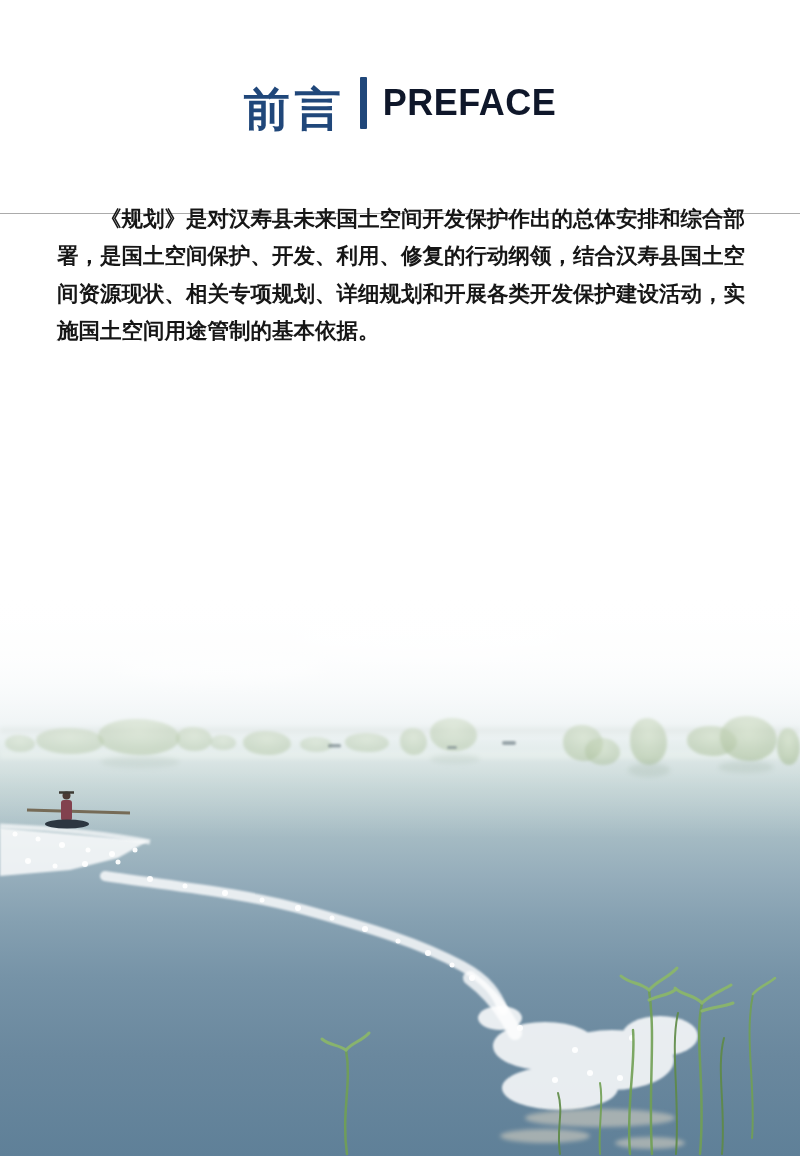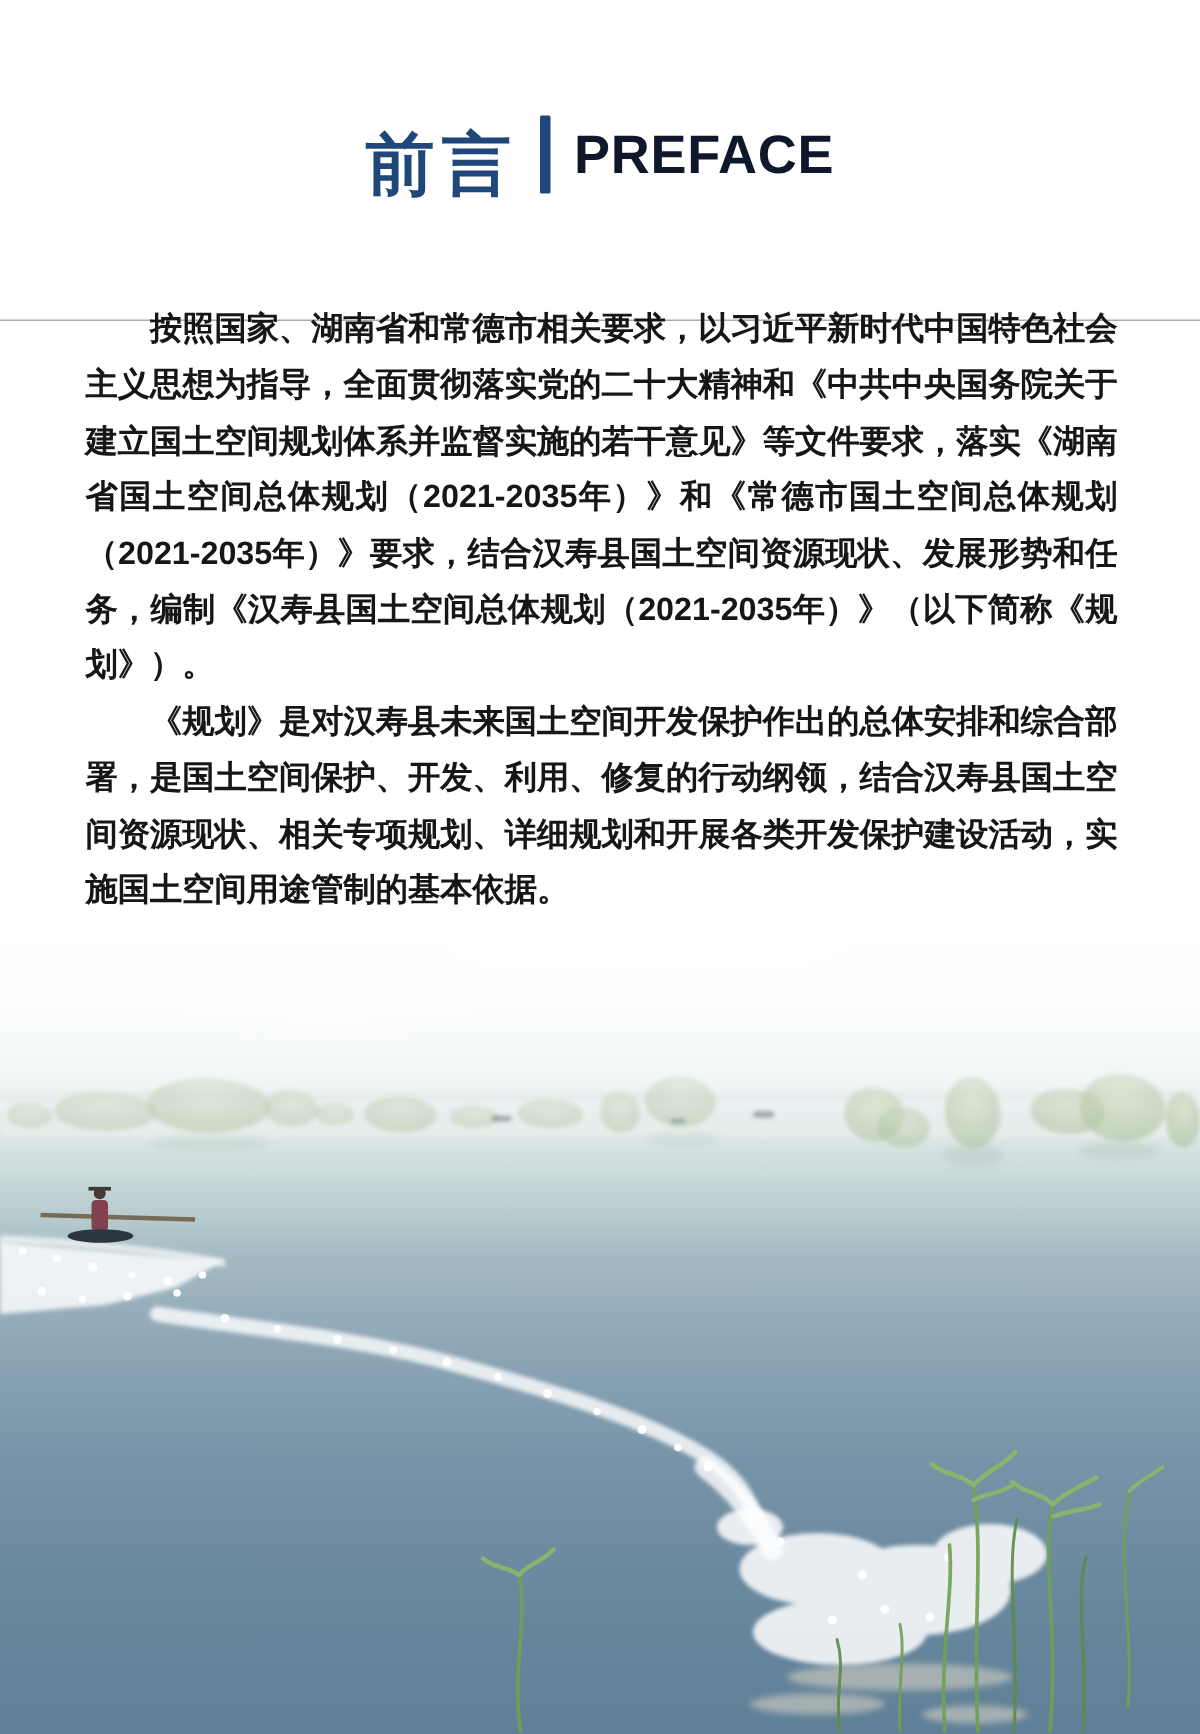--- a/index.html
+++ b/index.html
@@ -82,21 +82,20 @@
 
   <div class="header">
     <span class="title-zh">前言</span>
     <span class="title-bar"></span>
     <span class="title-en">PREFACE</span>
   </div>
 
   <div class="rule"></div>
 
   <div class="body-text">
-    <p>按照国家、湖南省和常德市相关要求，以习近平新时代中国特色社会主义思想为指导，全面贯彻落实党的二十大精神和《中共中央国务院关于建立国土空间规划体系并监督实施的若干意见》等文件要求，落实《湖南省国土空间总体规划（2021-2035年）》和《常德市国土空间总体规划（2021-2035年）》要求，结合汉寿县国土空间资源现状、发展形势和任务，编制《汉寿县国土空间总体规划（2021-2035年）》（以下简称《规划》）。</p>
     <p>《规划》是对汉寿县未来国土空间开发保护作出的总体安排和综合部署，是国土空间保护、开发、利用、修复的行动纲领，结合汉寿县国土空间资源现状、相关专项规划、详细规划和开展各类开发保护建设活动，实施国土空间用途管制的基本依据。</p>
   </div>
 
   <figure class="photo" style="margin:0">
 
     <div class="cloud" style="left:300px; top:18px; width:260px; height:42px;"></div>
     <div class="cloud" style="left:120px; top:55px; width:200px; height:30px; opacity:.4;"></div>
 
     <div class="shore-strip"></div>
     <div class="water-sheen"></div>

